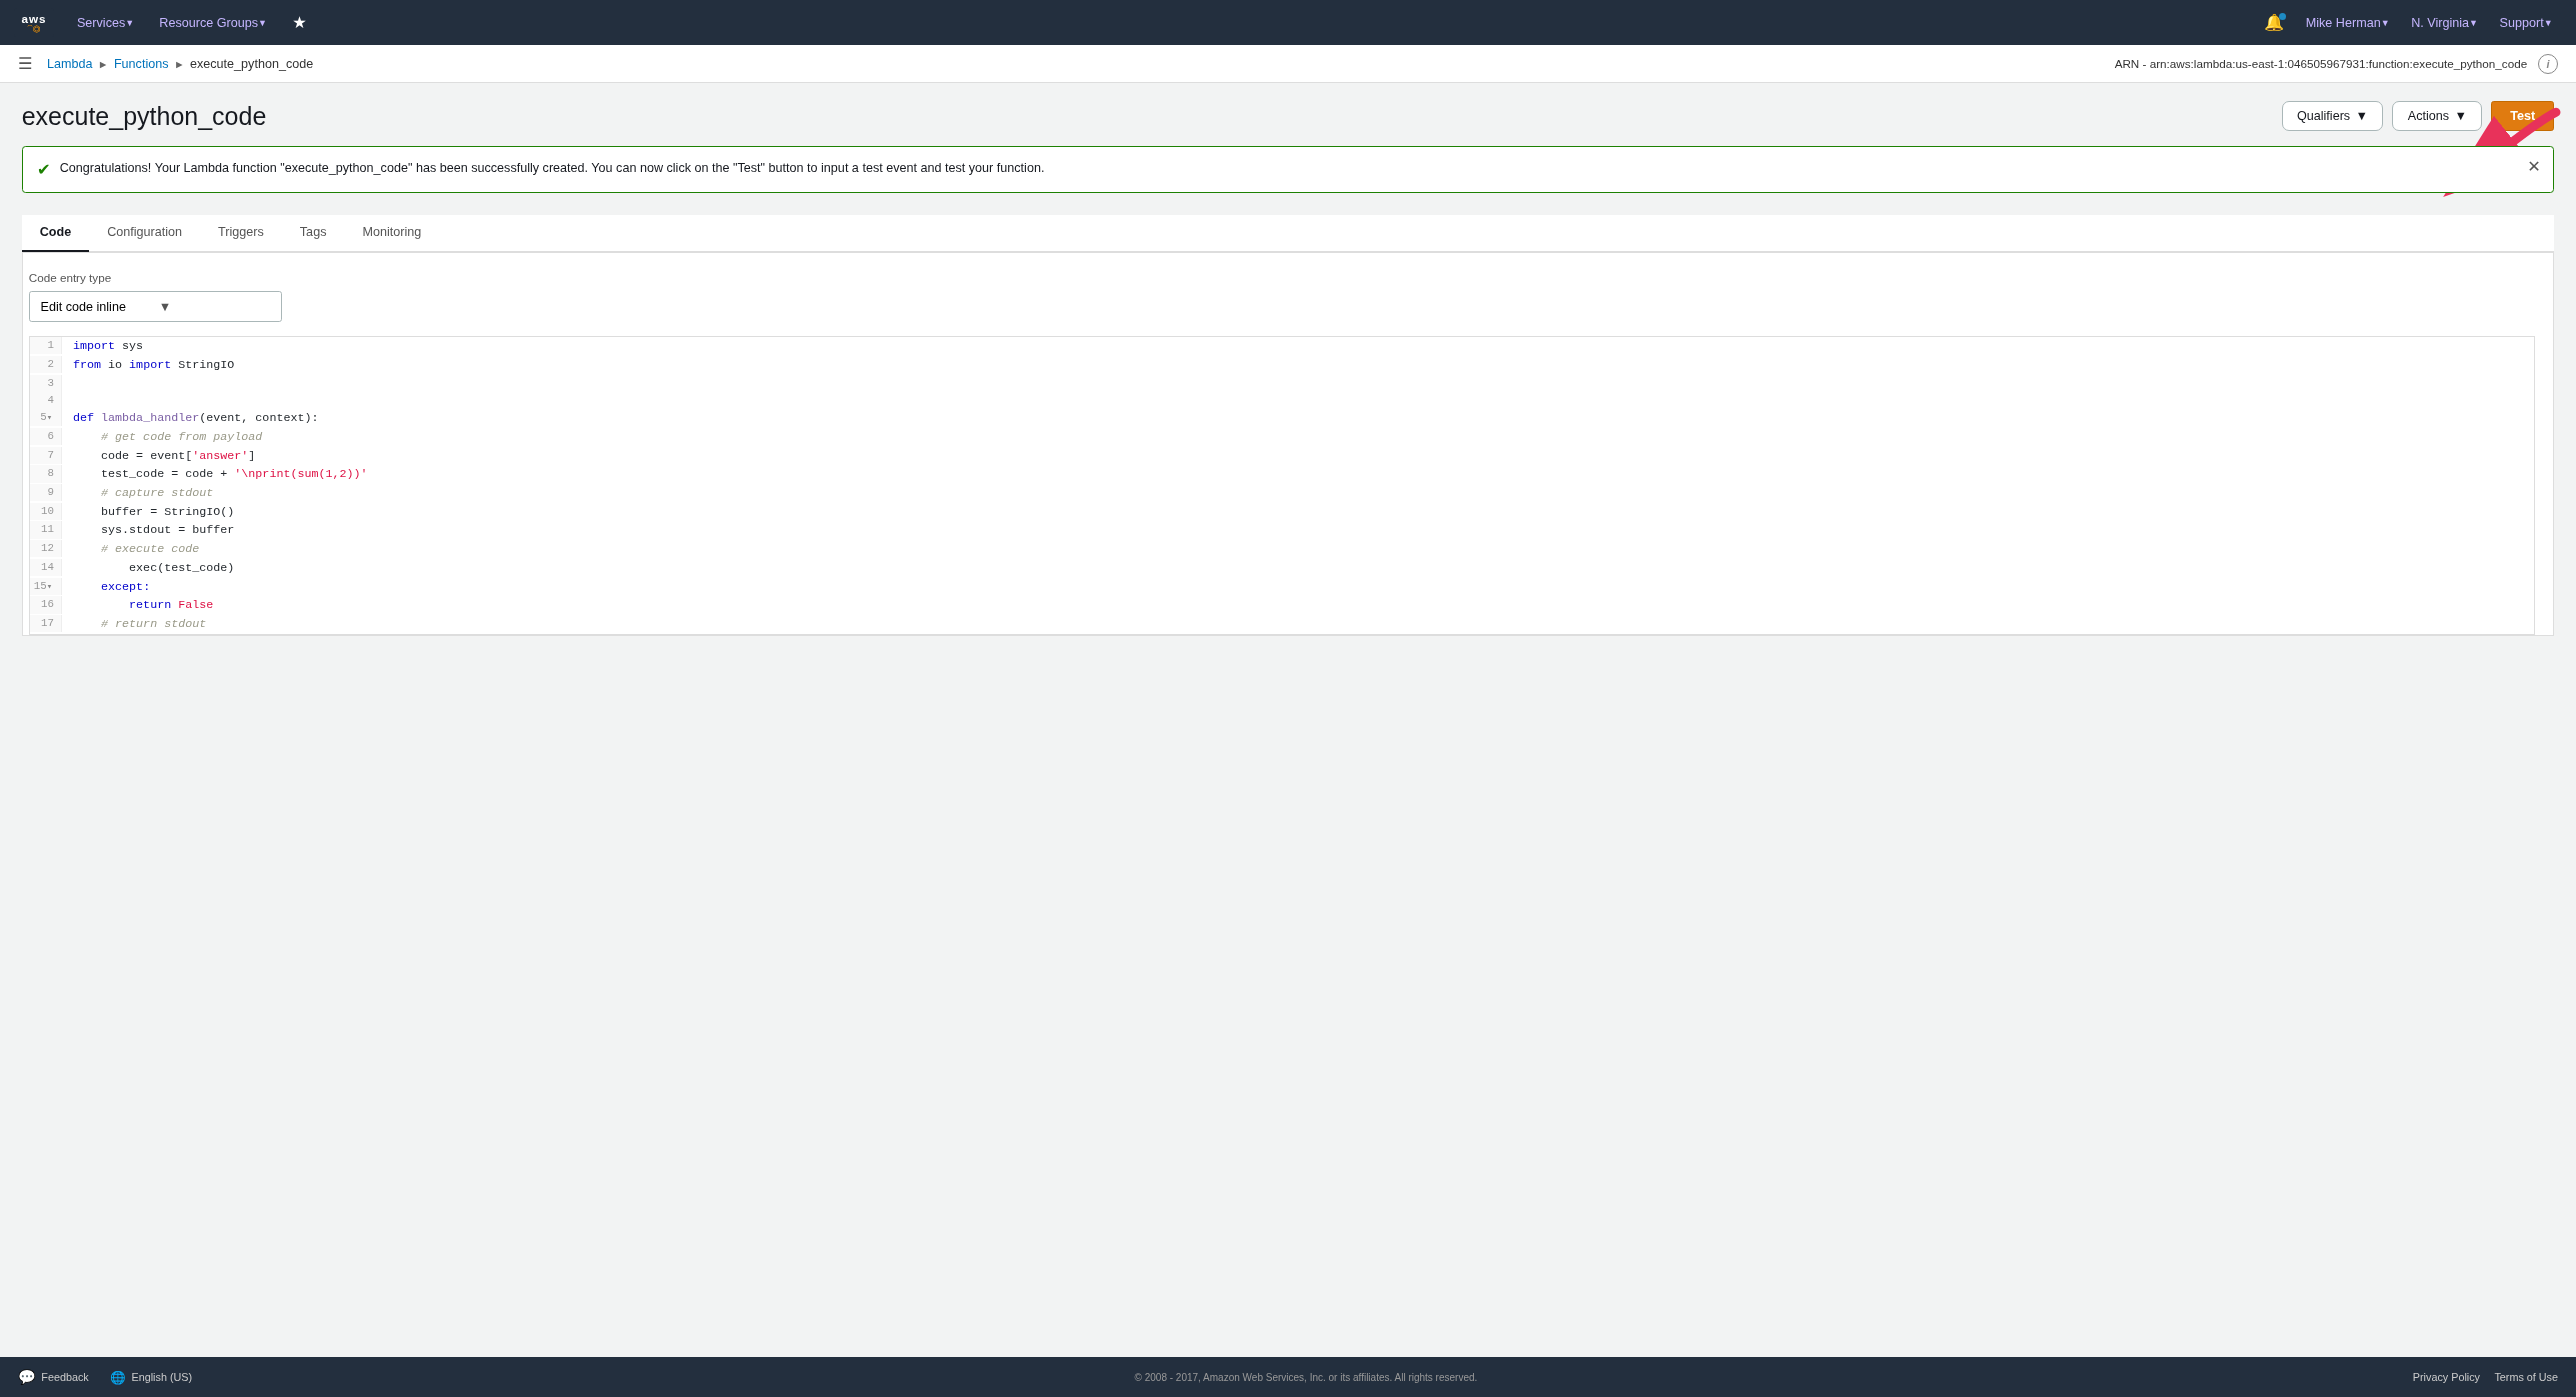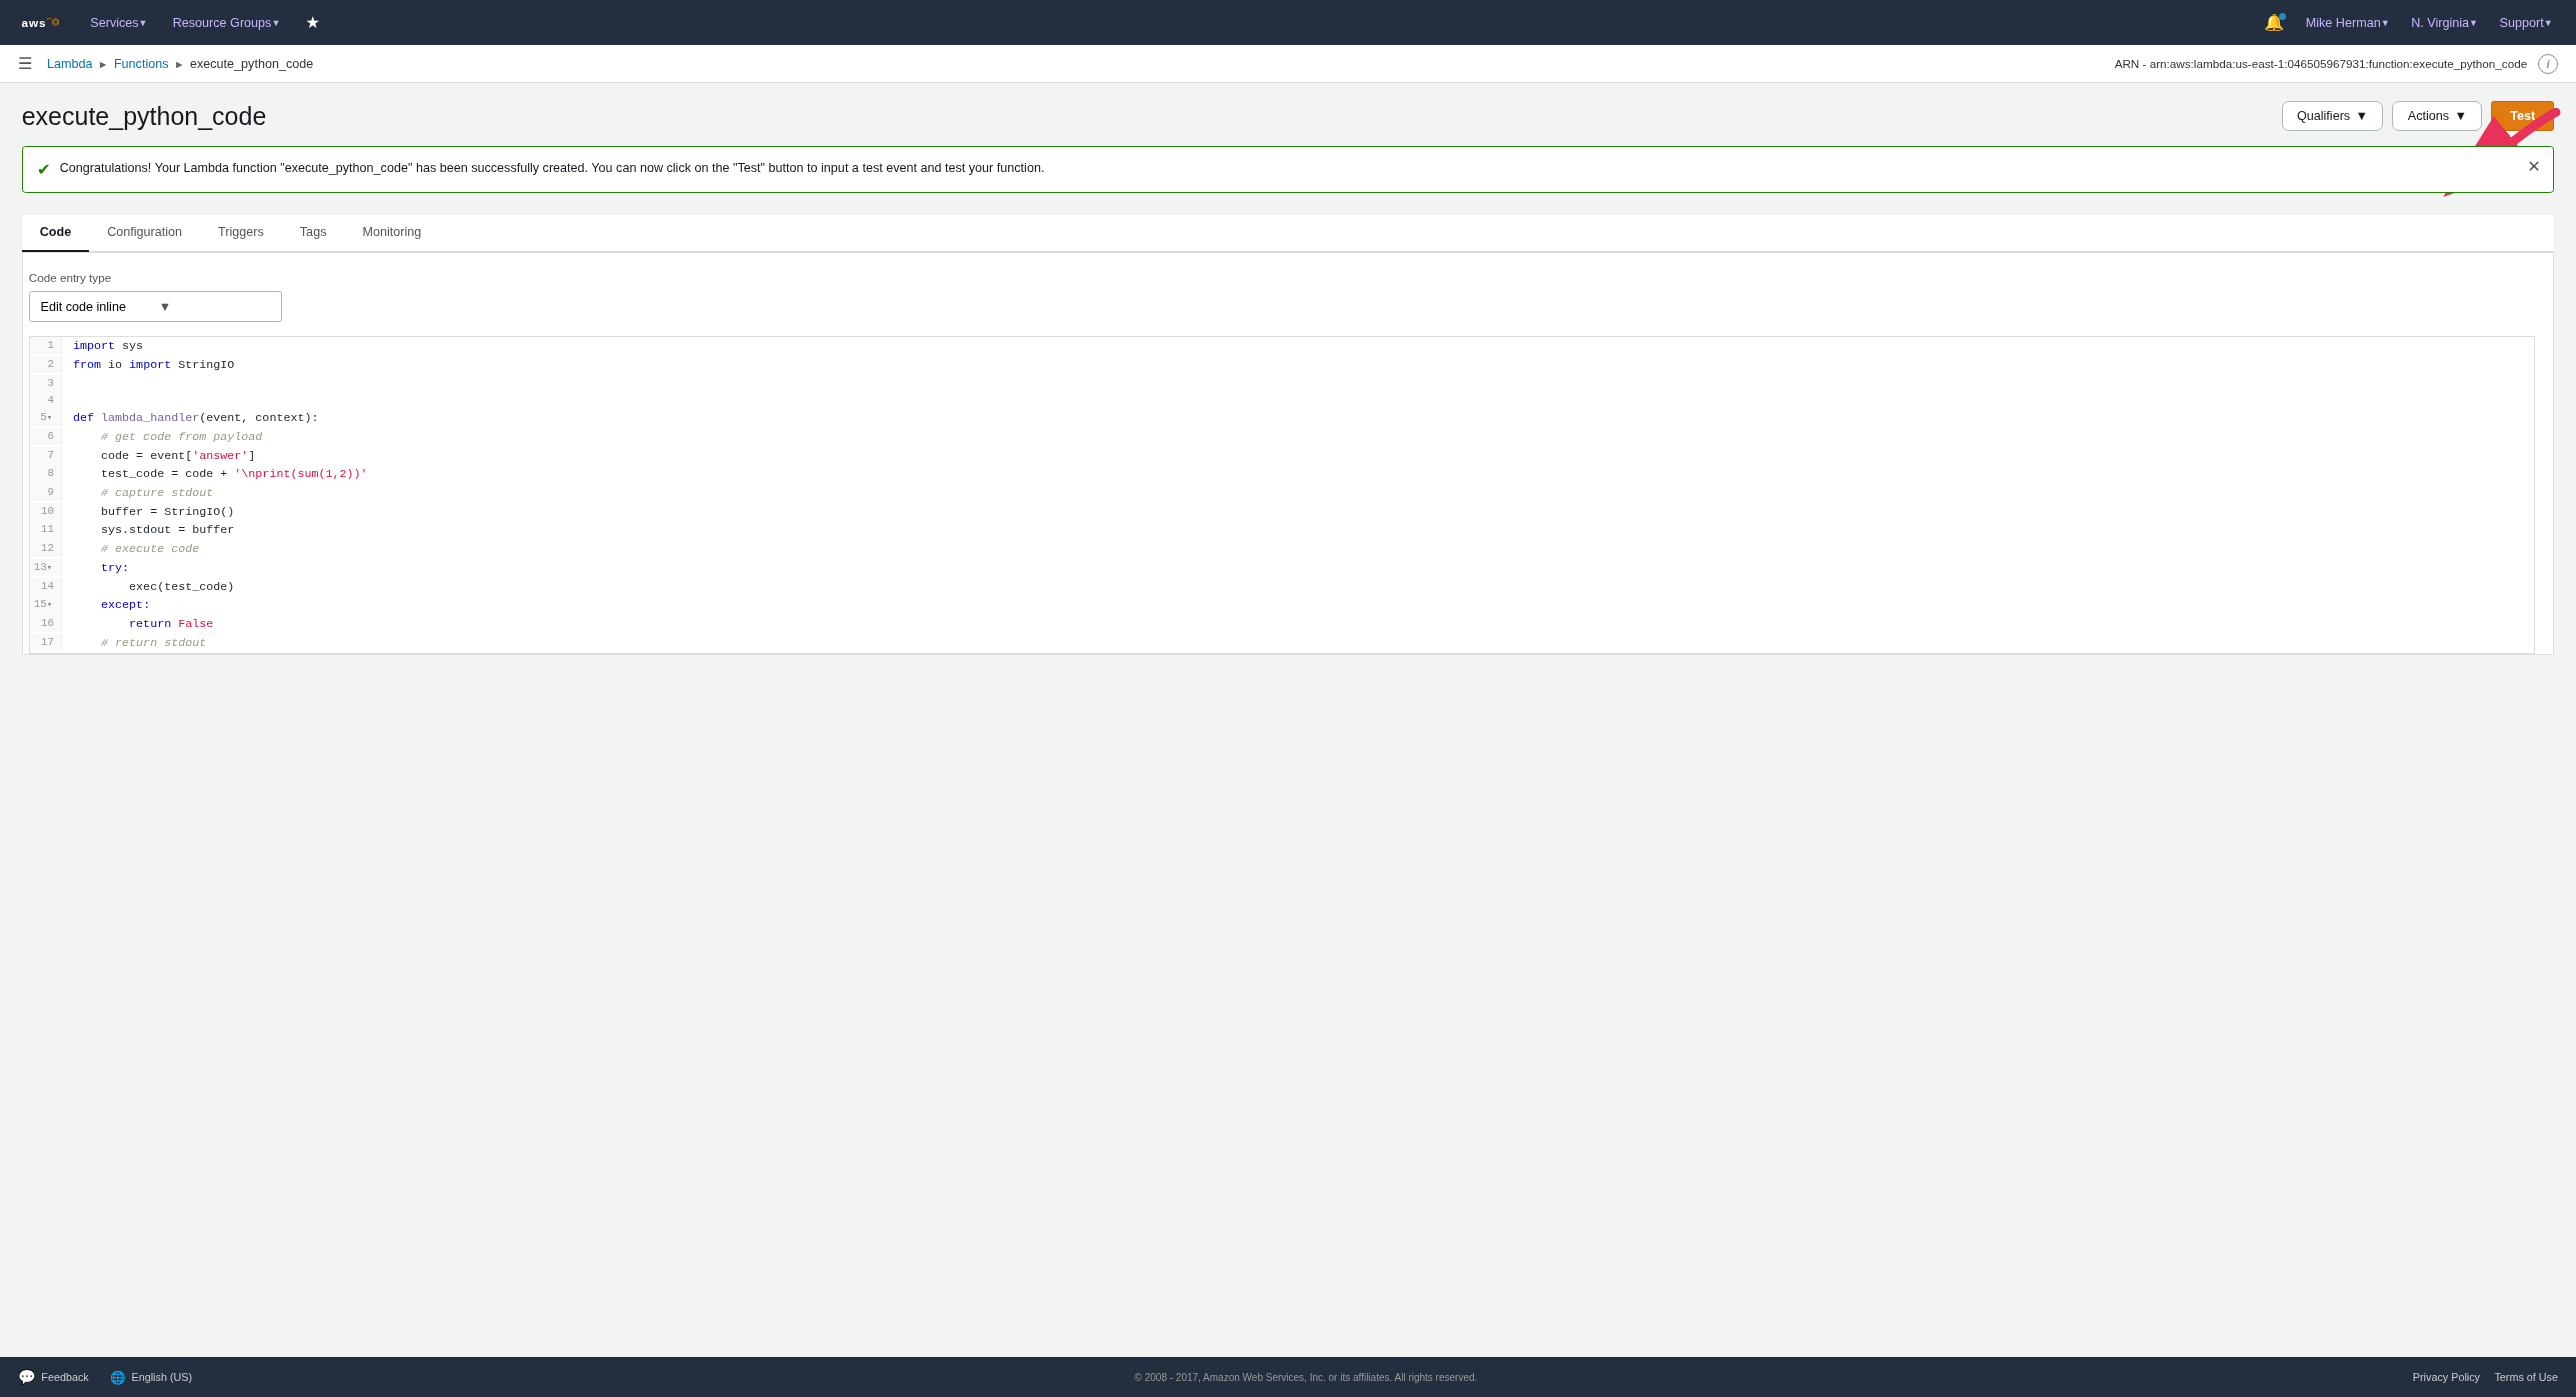--- a/index.html
+++ b/index.html
@@ -326,21 +326,21 @@
       width: 199px;
       height: 90px;
       pointer-events: none;
     }
   </style>
 </head>
 <body>
 
 <nav class="top-nav">
   <div class="aws-logo">
-    <div style="background:#232f3e; padding:3.6px 7.2px; border-radius:3.6px; display:flex; flex-direction:row; align-items:center;">
+    <div style="background:#232f3e; padding:3.6px 7.2px; border-radius:3.6px; display:flex; flex-direction:column; align-items:center;">
       <span style="color:#fff; font-size:11.7px; font-weight:bold; letter-spacing:0.9px;">aws</span>
       <span style="color:#ff9900; font-size:9px; line-height:1;">⁀⏣</span>
     </div>
   </div>
   <div class="nav-item">
     <span>Services</span>
     <span class="caret">▼</span>
   </div>
   <div class="nav-item">
     <span>Resource Groups</span>
@@ -482,24 +482,20 @@
       <div class="code-line">
         <span class="line-num">11</span>
         <span class="line-content">    sys.stdout = buffer</span>
       </div>
 
       <div class="code-line">
         <span class="line-num">12</span>
         <span class="line-content"><span class="kw-comment">    # execute code</span></span>
       </div>
 
-      <div class="code-line">
-        <span class="line-num">13<span class="fold-arrow">▾</span></span>
-        <span class="line-content">    <span class="kw-blue">try:</span></span>
-      </div>
 
       <div class="code-line">
         <span class="line-num">14</span>
         <span class="line-content">        exec(test_code)</span>
       </div>
 
       <div class="code-line">
         <span class="line-num">15<span class="fold-arrow">▾</span></span>
         <span class="line-content">    <span class="kw-blue">except:</span></span>
       </div>

